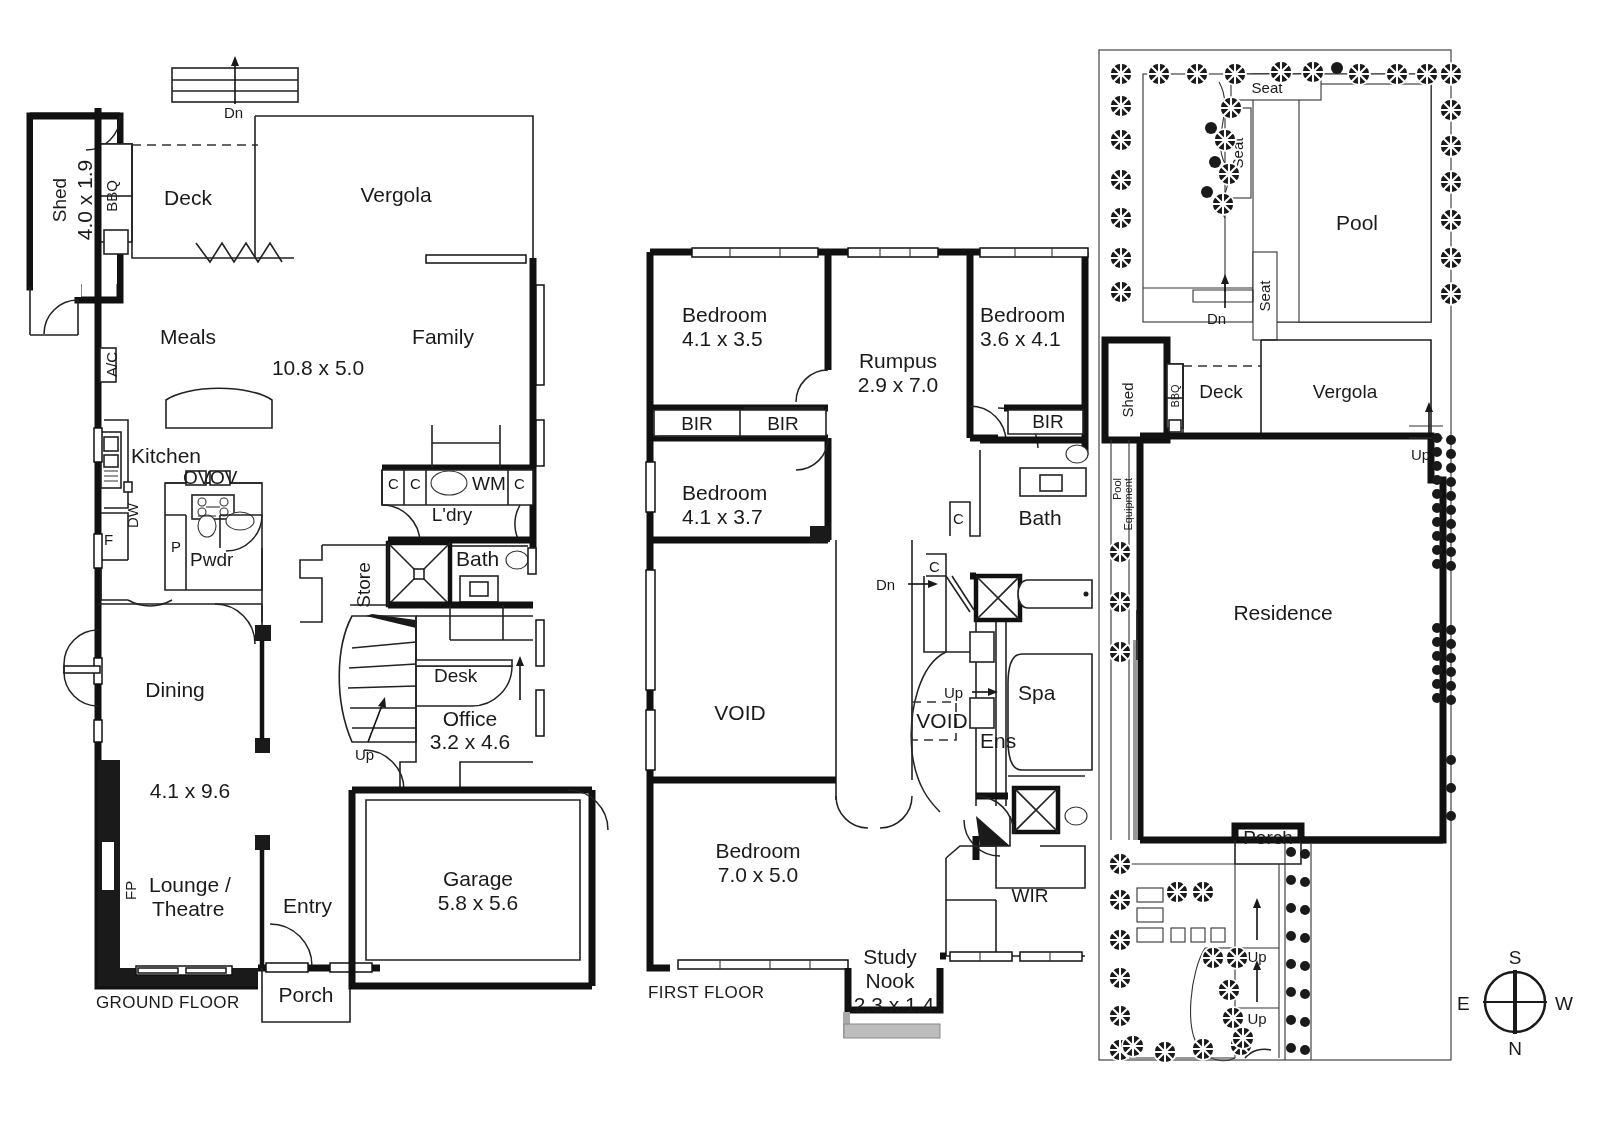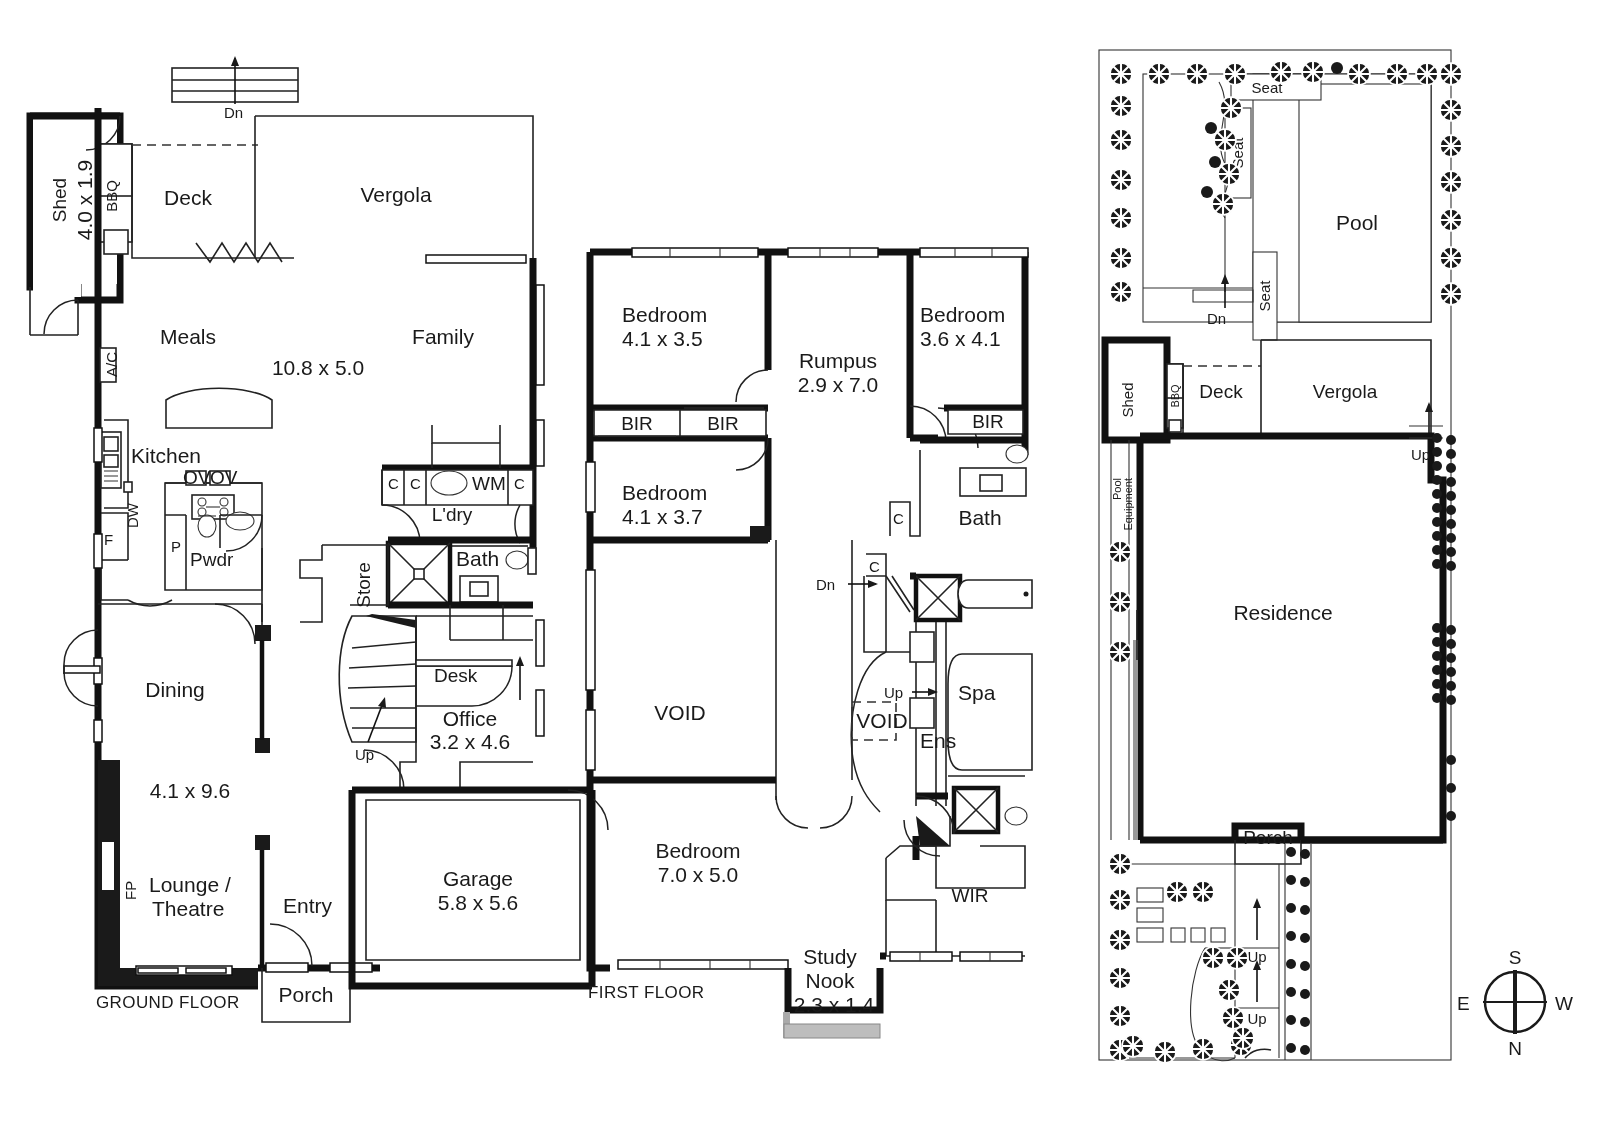--- a/index.html
+++ b/index.html
@@ -255,21 +255,21 @@
     <path class="wall-th" d="M592 790 L592 986"></path>
     <path class="swing" d="M568 790 A40 40 0 0 1 608 830"></path>
     <path class="wall-tn" d="M366 960 L580 960 L580 800 L366 800 Z"></path>
     <text class="rm ctr" x="478" y="886">Garage</text>
     <text class="dim ctr" x="478" y="910">5.8 x 5.6</text>
   </g>
 
 </svg>
 </div>
 
-<div class="panel" style="left:580px;top:240px;width:470px;height:810px;">
+<div class="panel" style="left:640px;top:240px;width:470px;height:810px;">
 <svg width="470" height="810" viewBox="0 0 470 810">
 
   <g>
     <path class="wall-th" d="M10 12 L10 300"></path>
     <path class="wall-th" d="M10 300 L10 540"></path>
     <path class="wall-th" d="M10 540 L10 728 L30 728"></path>
     <path class="wall-th" d="M10 12 L445 12"></path>
     <path class="wall-th" d="M445 12 L445 215"></path>
     <rect class="win" x="52" y="8" width="126" height="9"></rect>
     <path class="wall-hr" d="M90 8 L90 17 M140 8 L140 17"></path>

